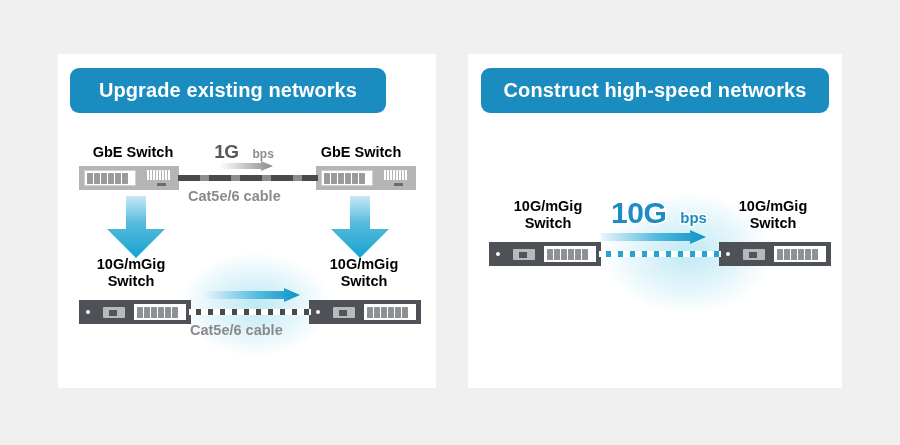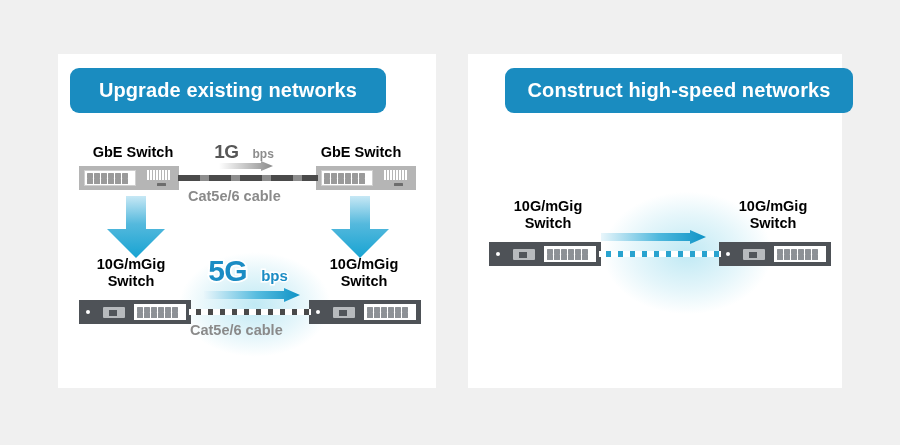--- a/index.html
+++ b/index.html
@@ -39,21 +39,21 @@
     font-size: 20px;
     font-weight: bold;
     letter-spacing: 0.1px;
     display: flex;
     align-items: center;
     justify-content: center;
     text-align: center;
     height: 45px;
   }
   #banner-left  { left: 70px;  top: 68px; width: 316px; }
-  #banner-right { left: 505px; top: 68px; width: 348px; }
+  #banner-right { left: 481px; top: 68px; width: 348px; }
 
   
   .glow {
     position: absolute;
     border-radius: 50%;
     background: radial-gradient(closest-side, rgba(140,215,235,0.55) 0%, rgba(170,225,240,0.30) 45%, rgba(255,255,255,0) 72%);
     pointer-events: none;
   }
   #glow-left  { left: 150px; top: 232px; width: 210px; height: 145px; }
   #glow-right { left: 570px; top: 168px; width: 235px; height: 170px; }
@@ -333,23 +333,20 @@
       <path d="M19,0 L39,0 L39,33 L58,33 L29,62 L0,33 L19,33 Z" fill="url(#gradDownR)"></path>
     </svg>
   </div>
 
   <div class="dev-label" style="left:72px; top:256px; width:118px;">10G/mGig
 Switch</div>
 
   <div class="dev-label" style="left:305px; top:256px; width:118px;">10G/mGig
 Switch</div>
 
-  <div class="speed speed-blue" style="left:196px; top:256px; width:104px;">
-    <span class="num">5G</span><span class="bps">bps</span>
-  </div>
   <div class="h-arrow" style="left:204px; top:288px;">
     <svg width="96" height="14" viewBox="0 0 96 14">
       <defs>
         <linearGradient id="gradBlue5" x1="0" y1="0" x2="1" y2="0">
           <stop offset="0%" stop-color="#e9f6fb"></stop>
           <stop offset="55%" stop-color="#57bcdf"></stop>
           <stop offset="100%" stop-color="#0f93c6"></stop>
         </linearGradient>
       </defs>
       <path d="M0,3 L80,3 L80,0 L96,7 L80,14 L80,11 L0,11 Z" fill="url(#gradBlue5)"></path>
@@ -412,20 +409,23 @@
   <div class="banner" id="banner-right">Construct high-speed networks</div>
 
   <div class="glow" id="glow-right"></div>
 
   <div class="dev-label" style="left:489px; top:198px; width:118px;">10G/mGig
 Switch</div>
 
   <div class="dev-label" style="left:714px; top:198px; width:118px;">10G/mGig
 Switch</div>
 
+  <div class="speed speed-blue" style="left:594px; top:198px; width:130px;">
+    <span class="num">10G</span><span class="bps">bps</span>
+  </div>
   <div class="h-arrow" style="left:601px; top:230px;">
     <svg width="105" height="14" viewBox="0 0 105 14">
       <defs>
         <linearGradient id="gradBlue10" x1="0" y1="0" x2="1" y2="0">
           <stop offset="0%" stop-color="#e9f6fb"></stop>
           <stop offset="55%" stop-color="#4fb8dd"></stop>
           <stop offset="100%" stop-color="#0f93c6"></stop>
         </linearGradient>
       </defs>
       <path d="M0,3 L89,3 L89,0 L105,7 L89,14 L89,11 L0,11 Z" fill="url(#gradBlue10)"></path>

